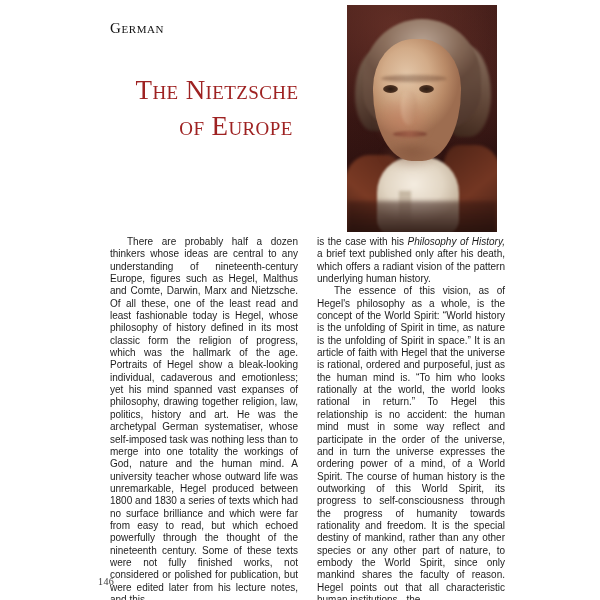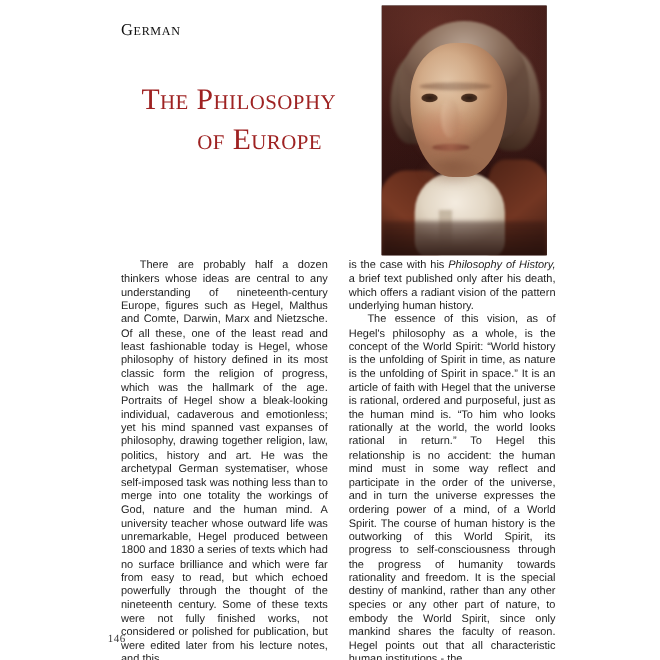--- a/index.html
+++ b/index.html
@@ -229,21 +229,21 @@
   }
 </style>
 </head>
 <body>
 
 <div class="page">
 
   <div class="running-head">German</div>
 
   <div class="chapter-title">
-    <span class="line1">The Philosophy</span>
+    <span class="line1">The Nietzsche</span>
     <span class="line2">of Europe</span>
   </div>
 
   <div class="portrait">
     <div class="bg"></div>
     <div class="hair-l"></div>
     <div class="hair-r"></div>
     <div class="hair"></div>
     <div class="fur-l"></div>
     <div class="fur-r"></div>

